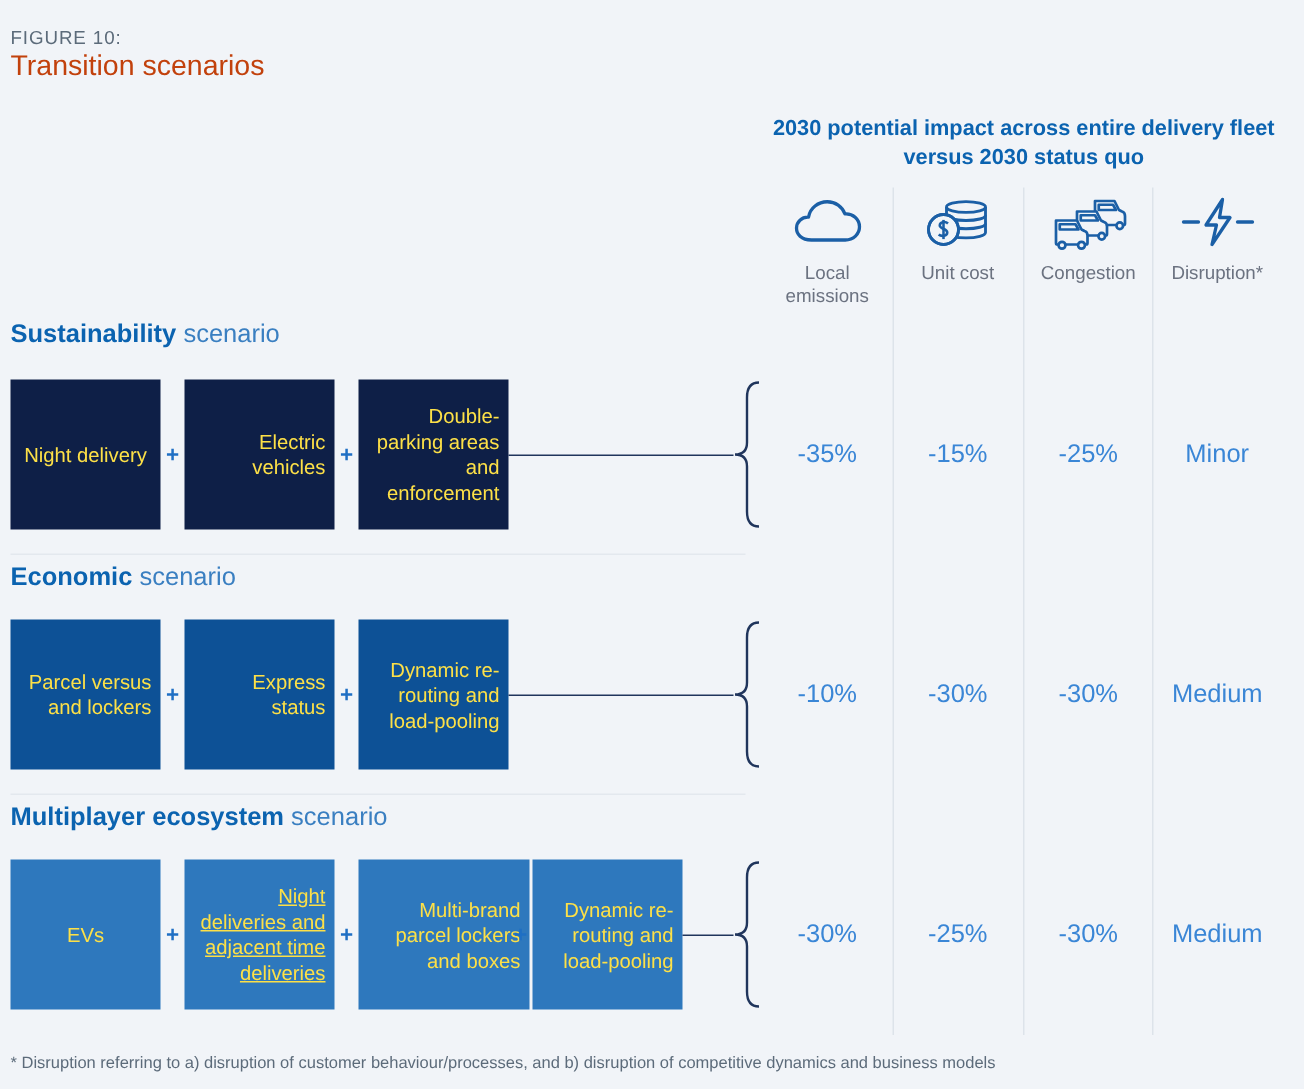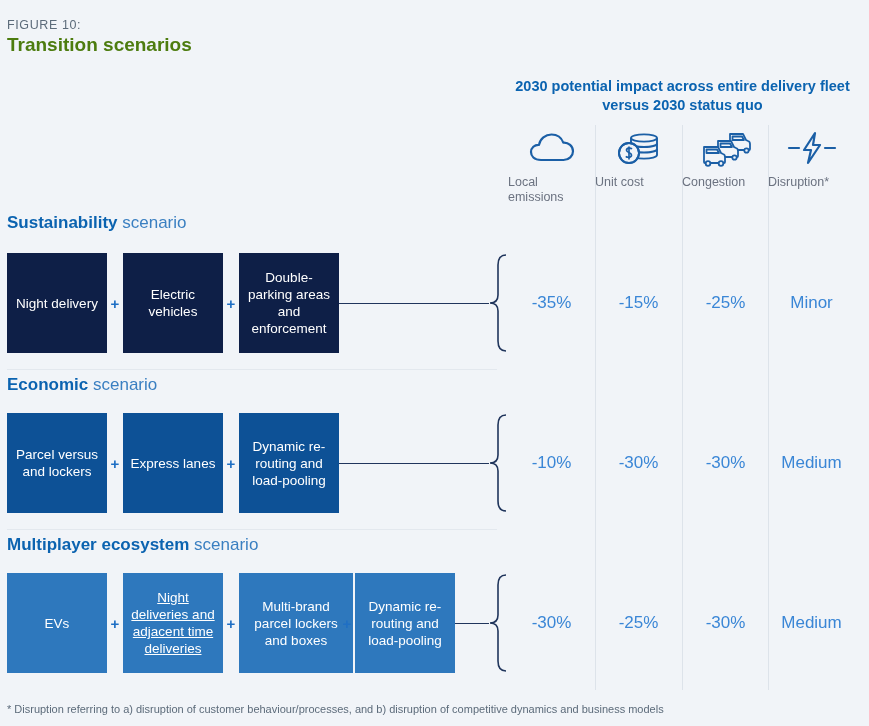--- a/index.html
+++ b/index.html
@@ -10,57 +10,57 @@
     color:#0b3d6e;
     overflow:hidden;
     position:relative;
   }
   .fig-label{
     position:absolute;left:7px;top:18px;
     font-size:12.5px;letter-spacing:.6px;color:#5c6b7a;
   }
   .fig-title{
     position:absolute;left:7px;top:34px;
-    font-size:19px;font-weight:bold;color:#4d7c0f;
+    font-size:19px;font-weight:normal;color:#c2410c;
   }
   .impact-head{
     position:absolute;left:505px;top:77px;width:355px;
     text-align:center;font-size:14.5px;font-weight:bold;
     color:#0b63b0;line-height:19px;
   }
   .cols{position:absolute;left:508px;top:125px;width:352px;height:565px;}
   .divider{position:absolute;top:0;width:1px;height:565px;background:#dde3ea;}
   .d1{left:87px;}
   .d2{left:174px;}
   .d3{left:260px;}
   .col-head{
     position:absolute;top:0;width:87px;height:95px;
   }
   .col-head .ic{
     position:absolute;left:0;top:2px;width:87px;height:42px;
     display:flex;align-items:center;justify-content:center;
   }
   .col-head .lbl{
     position:absolute;left:0;top:50px;width:87px;
-    font-size:12.5px;color:#6b7280;line-height:15px;
+    text-align:center;font-size:12.5px;color:#6b7280;line-height:15px;
   }
   .ch0{left:0;} .ch1{left:87px;} .ch2{left:174px;} .ch3{left:260px;}
 
   .sep{
     position:absolute;left:7px;width:490px;height:1px;background:#e3e8ee;
   }
   .scn-title{
     position:absolute;left:7px;font-size:17px;color:#3a7fc1;
   }
   .scn-title b{color:#0b63b0;font-weight:bold;}
   .row-boxes{position:absolute;left:7px;height:100px;}
   .bx{
     position:absolute;top:0;height:100px;
     display:flex;align-items:center;justify-content:center;
-    color:#ffffff;font-size:13.5px;line-height:17px;text-align:center;
+    color:#fde047;font-size:13.5px;line-height:17px;text-align:right;
     padding:0 6px;box-sizing:border-box;
   }
   .plus{
     position:absolute;top:0;height:100px;width:16px;
     display:flex;align-items:center;justify-content:center;
     color:#1f6fc4;font-size:15px;font-weight:bold;
   }
   .connector{position:absolute;height:1px;background:#20355c;}
   .brace{position:absolute;width:22px;height:100px;}
   .vals{position:absolute;left:508px;width:352px;height:100px;}
@@ -175,21 +175,21 @@
 </div>
 
 <div class="sep" style="top:369px;"></div>
 
 <div class="scn-title" style="top:375px;">
   <b>Economic</b><span> scenario</span>
 </div>
 <div class="row-boxes" style="top:413px;width:490px;">
   <div class="bx" style="left:0px;width:100px;background:#0d5196;">Parcel versus and lockers</div>
   <div class="plus" style="left:100px;">+</div>
-  <div class="bx" style="left:116px;width:100px;background:#0d5196;">Express lanes</div>
+  <div class="bx" style="left:116px;width:100px;background:#0d5196;">Express status</div>
   <div class="plus" style="left:216px;">+</div>
   <div class="bx" style="left:232px;width:100px;background:#0d5196;">Dynamic re-routing and load-pooling</div>
   <div class="connector" style="left:332px;top:50px;width:150px;"></div>
   <div class="brace" style="left:481px;top:0;">
     <svg width="22" height="100" viewBox="0 0 22 100">
       <path d="M18 2 Q10 2 10 12 L10 42 Q10 50 2 50 Q10 50 10 58 L10 88 Q10 98 18 98" fill="none" stroke="#20355c" stroke-width="1.6"></path>
     </svg>
   </div>
 </div>
 <div class="vals" style="top:413px;">

